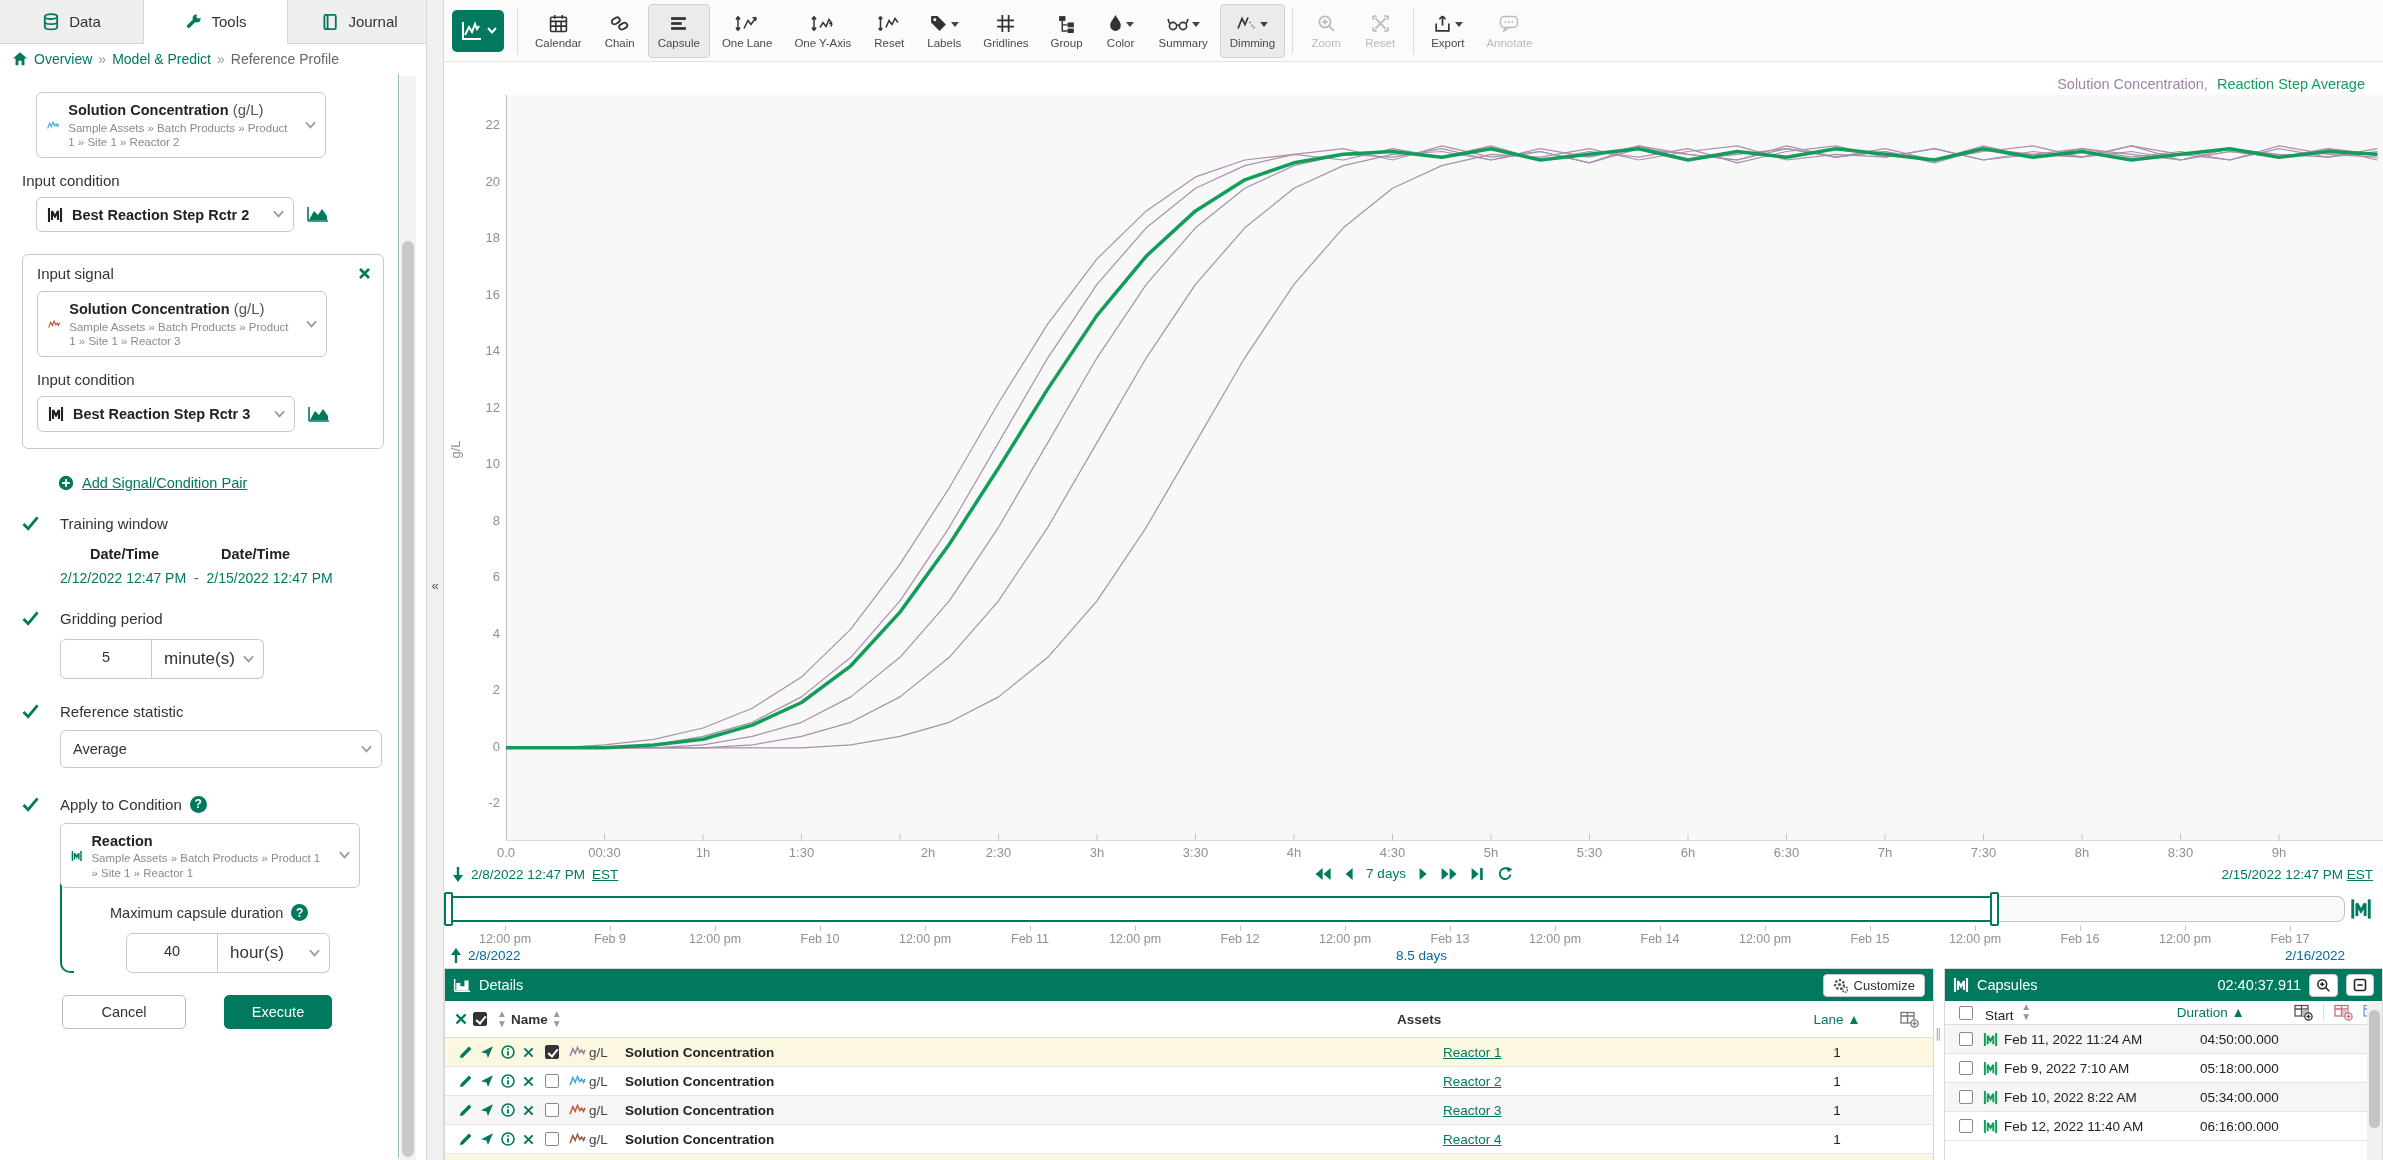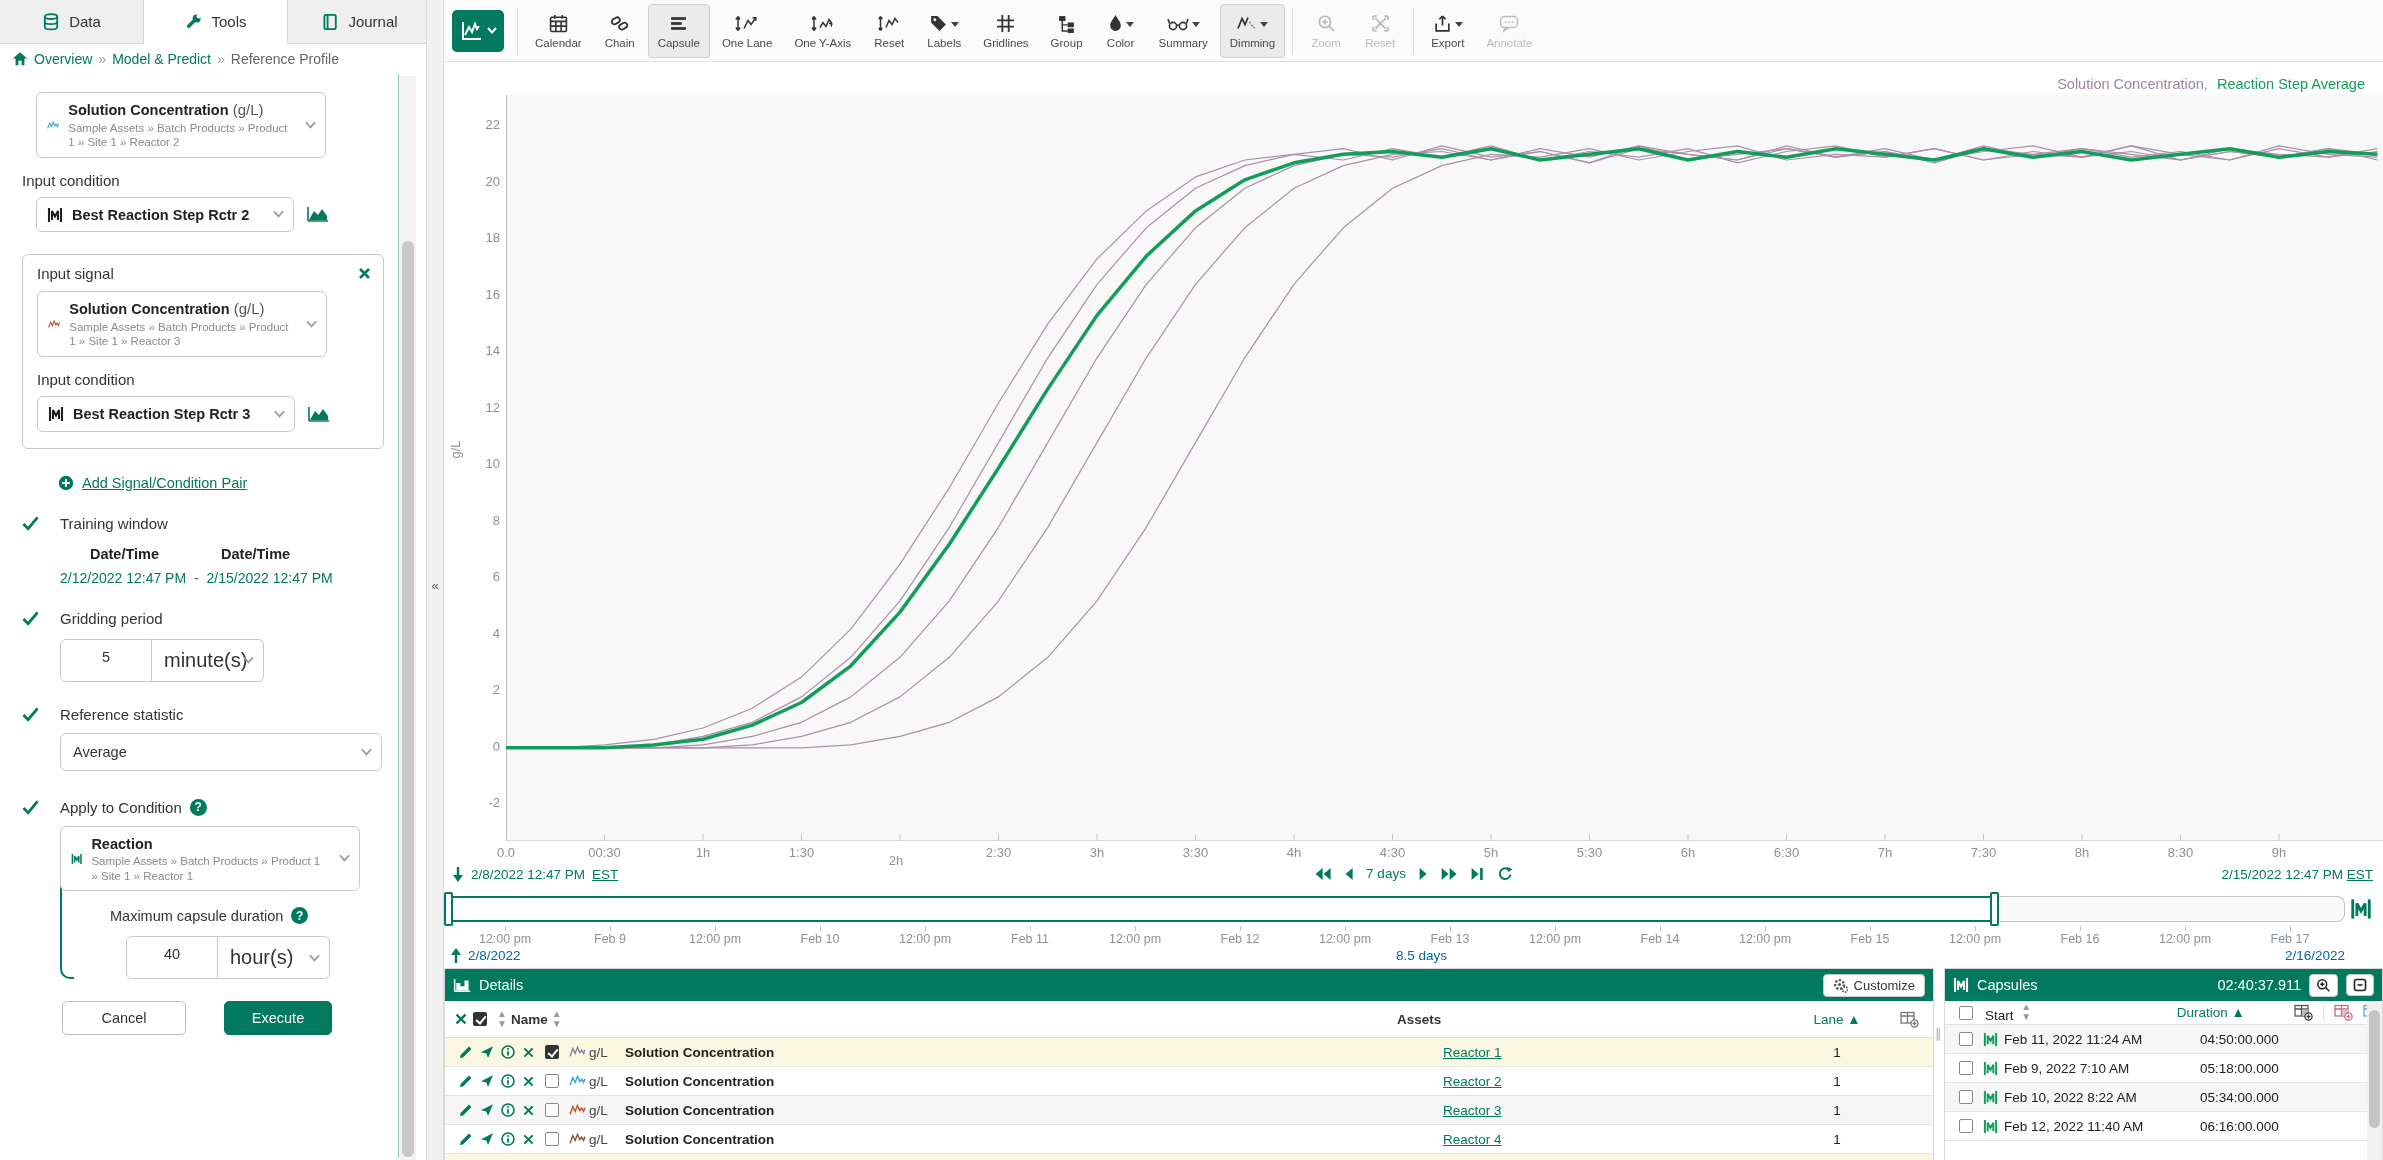--- a/index.html
+++ b/index.html
@@ -30,21 +30,21 @@
   .addlink{display:flex;align-items:center;gap:8px;margin:26px 0 6px 36px;}
   .addlink a{color:#00795e;font-size:14.5px;}
   .sect{display:flex;align-items:flex-start;gap:18px;margin-top:24px;}
   .sect .chk{width:20px;flex:0 0 20px;margin-top:1px;}
   .sect .body{flex:1;}
   .sect .title{display:flex;align-items:center;gap:8px;color:#333;}
   .dt-heads{display:flex;gap:62px;margin:14px 0 8px 30px;font-weight:bold;color:#222;font-size:14.5px;}
   .dt-vals{color:#00795e;font-size:14px;margin-left:0px;}
   .inprow{display:flex;margin-top:12px;}
   .numbox{width:92px;border:1px solid #c9c9c9;border-radius:6px 0 0 6px;padding:9px 0;text-align:center;font-size:14.5px;background:#fff;}
-  .unitbox{position:relative;width:112px;border:1px solid #c9c9c9;border-left:none;border-radius:0 6px 6px 0;padding:9px 24px 9px 12px;font-size:20px;background:#fff;cursor:pointer;}
+  .unitbox{position:relative;width:112px;border:1px solid #c9c9c9;border-left:none;border-radius:0 6px 6px 0;padding:9px 24px 9px 12px;font-size:17px;background:#fff;cursor:pointer;}
   .wide-sel{position:relative;border:1px solid #c9c9c9;border-radius:6px;background:#fff;padding:10px 30px 10px 12px;font-size:14.5px;margin-top:10px;cursor:pointer;}
   .bracket{border-left:2px solid #00795e;border-top:2px solid #00795e;border-bottom:2px solid #00795e;border-radius:10px 0 0 10px;margin-top:10px;padding:8px 0 14px 10px;width:14px;position:relative;}
   .bracket-inner{width:306px;}
   .btnrow{display:flex;gap:38px;margin:22px 0 0 2px;}
   .btn{border-radius:5px;padding:8px 0;text-align:center;font-size:14.5px;cursor:pointer;}
   .btn.cancel{width:124px;background:#fff;border:1px solid #bdbdbd;color:#333;}
   .btn.exec{width:108px;background:#00795e;border:1px solid #00795e;color:#fff;}
   .qmark{display:inline-flex;width:17px;height:17px;border-radius:50%;background:#00795e;color:#fff;font-size:12px;font-weight:bold;align-items:center;justify-content:center;}
   #side-scroll{position:absolute;left:400px;top:76px;width:16px;bottom:0;background:#f3f3f3;}
   #side-scroll .thumb{position:absolute;left:2px;right:2px;top:165px;bottom:3px;background:#c9c9c9;border-radius:8px;}
@@ -647,21 +647,21 @@
             <polyline points="0.0,652.8 49.3,652.8 98.5,649.9 147.8,644.3 197.0,633.0 246.3,613.2 295.5,582.1 344.8,534.1 394.0,469.1 443.3,392.8 492.5,308.0 541.8,228.9 591.0,163.9 640.3,115.9 689.5,81.9 738.8,65.0 788.0,59.3 837.3,65.0 886.5,53.7 935.8,62.2 985.0,50.9 1034.3,65.0 1083.5,56.5 1132.8,62.2 1182.0,53.7 1231.3,67.8 1280.5,56.5 1329.8,50.9 1379.0,62.2 1428.3,53.7 1477.5,65.0 1526.8,59.3 1576.0,53.7 1625.3,62.2 1674.5,56.5 1723.8,65.0 1773.0,50.9 1822.3,59.3 1871.5,62.2" fill="none" stroke="#ab8fab" stroke-width="1.2" stroke-linejoin="round"></polyline>
             <polyline points="0.0,652.8 49.3,652.8 98.5,652.8 147.8,652.8 197.0,652.8 246.3,652.8 295.5,652.8 344.8,649.9 394.0,641.4 443.3,627.3 492.5,601.9 541.8,562.3 591.0,505.8 640.3,432.3 689.5,347.6 738.8,262.8 788.0,189.3 837.3,132.8 886.5,93.3 935.8,70.6 985.0,59.3 1034.3,62.2 1083.5,53.7 1132.8,65.0 1182.0,56.5 1231.3,50.9 1280.5,65.0 1329.8,59.3 1379.0,62.2 1428.3,53.7 1477.5,65.0 1526.8,56.5 1576.0,62.2 1625.3,50.9 1674.5,59.3 1723.8,65.0 1773.0,53.7 1822.3,62.2 1871.5,56.5" fill="none" stroke="#ab8fab" stroke-width="1.2" stroke-linejoin="round"></polyline>
             <polyline points="0.0,652.8 49.3,652.8 98.5,652.8 147.8,649.9 197.0,644.3 246.3,630.1 295.5,607.5 344.8,570.8 394.0,517.1 443.3,449.3 492.5,373.0 541.8,293.9 591.0,220.4 640.3,161.1 689.5,115.9 738.8,84.8 788.0,67.8 837.3,59.3 886.5,56.5 935.8,62.2 985.0,53.7 1034.3,65.0 1083.5,59.3 1132.8,53.7 1182.0,65.0 1231.3,56.5 1280.5,62.2 1329.8,53.7 1379.0,59.3 1428.3,65.0 1477.5,53.7 1526.8,62.2 1576.0,56.5 1625.3,65.0 1674.5,59.3 1723.8,53.7 1773.0,62.2 1822.3,56.5 1871.5,59.3" fill="none" stroke="#129d5a" stroke-width="3.5" stroke-linejoin="round"></polyline>
           </svg>
       </div>
       <div id="xlabs">
           <div class="xlab" style="left: 62px;">0.0</div>
           <div class="xlab" style="left: 160.5px;">00:30</div>
           <div class="xlab" style="left: 259px;">1h</div>
           <div class="xlab" style="left: 357.5px;">1:30</div>
-          <div class="xlab" style="left: 452px; margin-top: 8px;">2h</div>
+          <div class="xlab" style="left: 484px;">2h</div>
           <div class="xlab" style="left: 554.5px;">2:30</div>
           <div class="xlab" style="left: 653px;">3h</div>
           <div class="xlab" style="left: 751.5px;">3:30</div>
           <div class="xlab" style="left: 850px;">4h</div>
           <div class="xlab" style="left: 948.5px;">4:30</div>
           <div class="xlab" style="left: 1047px;">5h</div>
           <div class="xlab" style="left: 1145.5px;">5:30</div>
           <div class="xlab" style="left: 1244px;">6h</div>
           <div class="xlab" style="left: 1342.5px;">6:30</div>
           <div class="xlab" style="left: 1441px;">7h</div>

